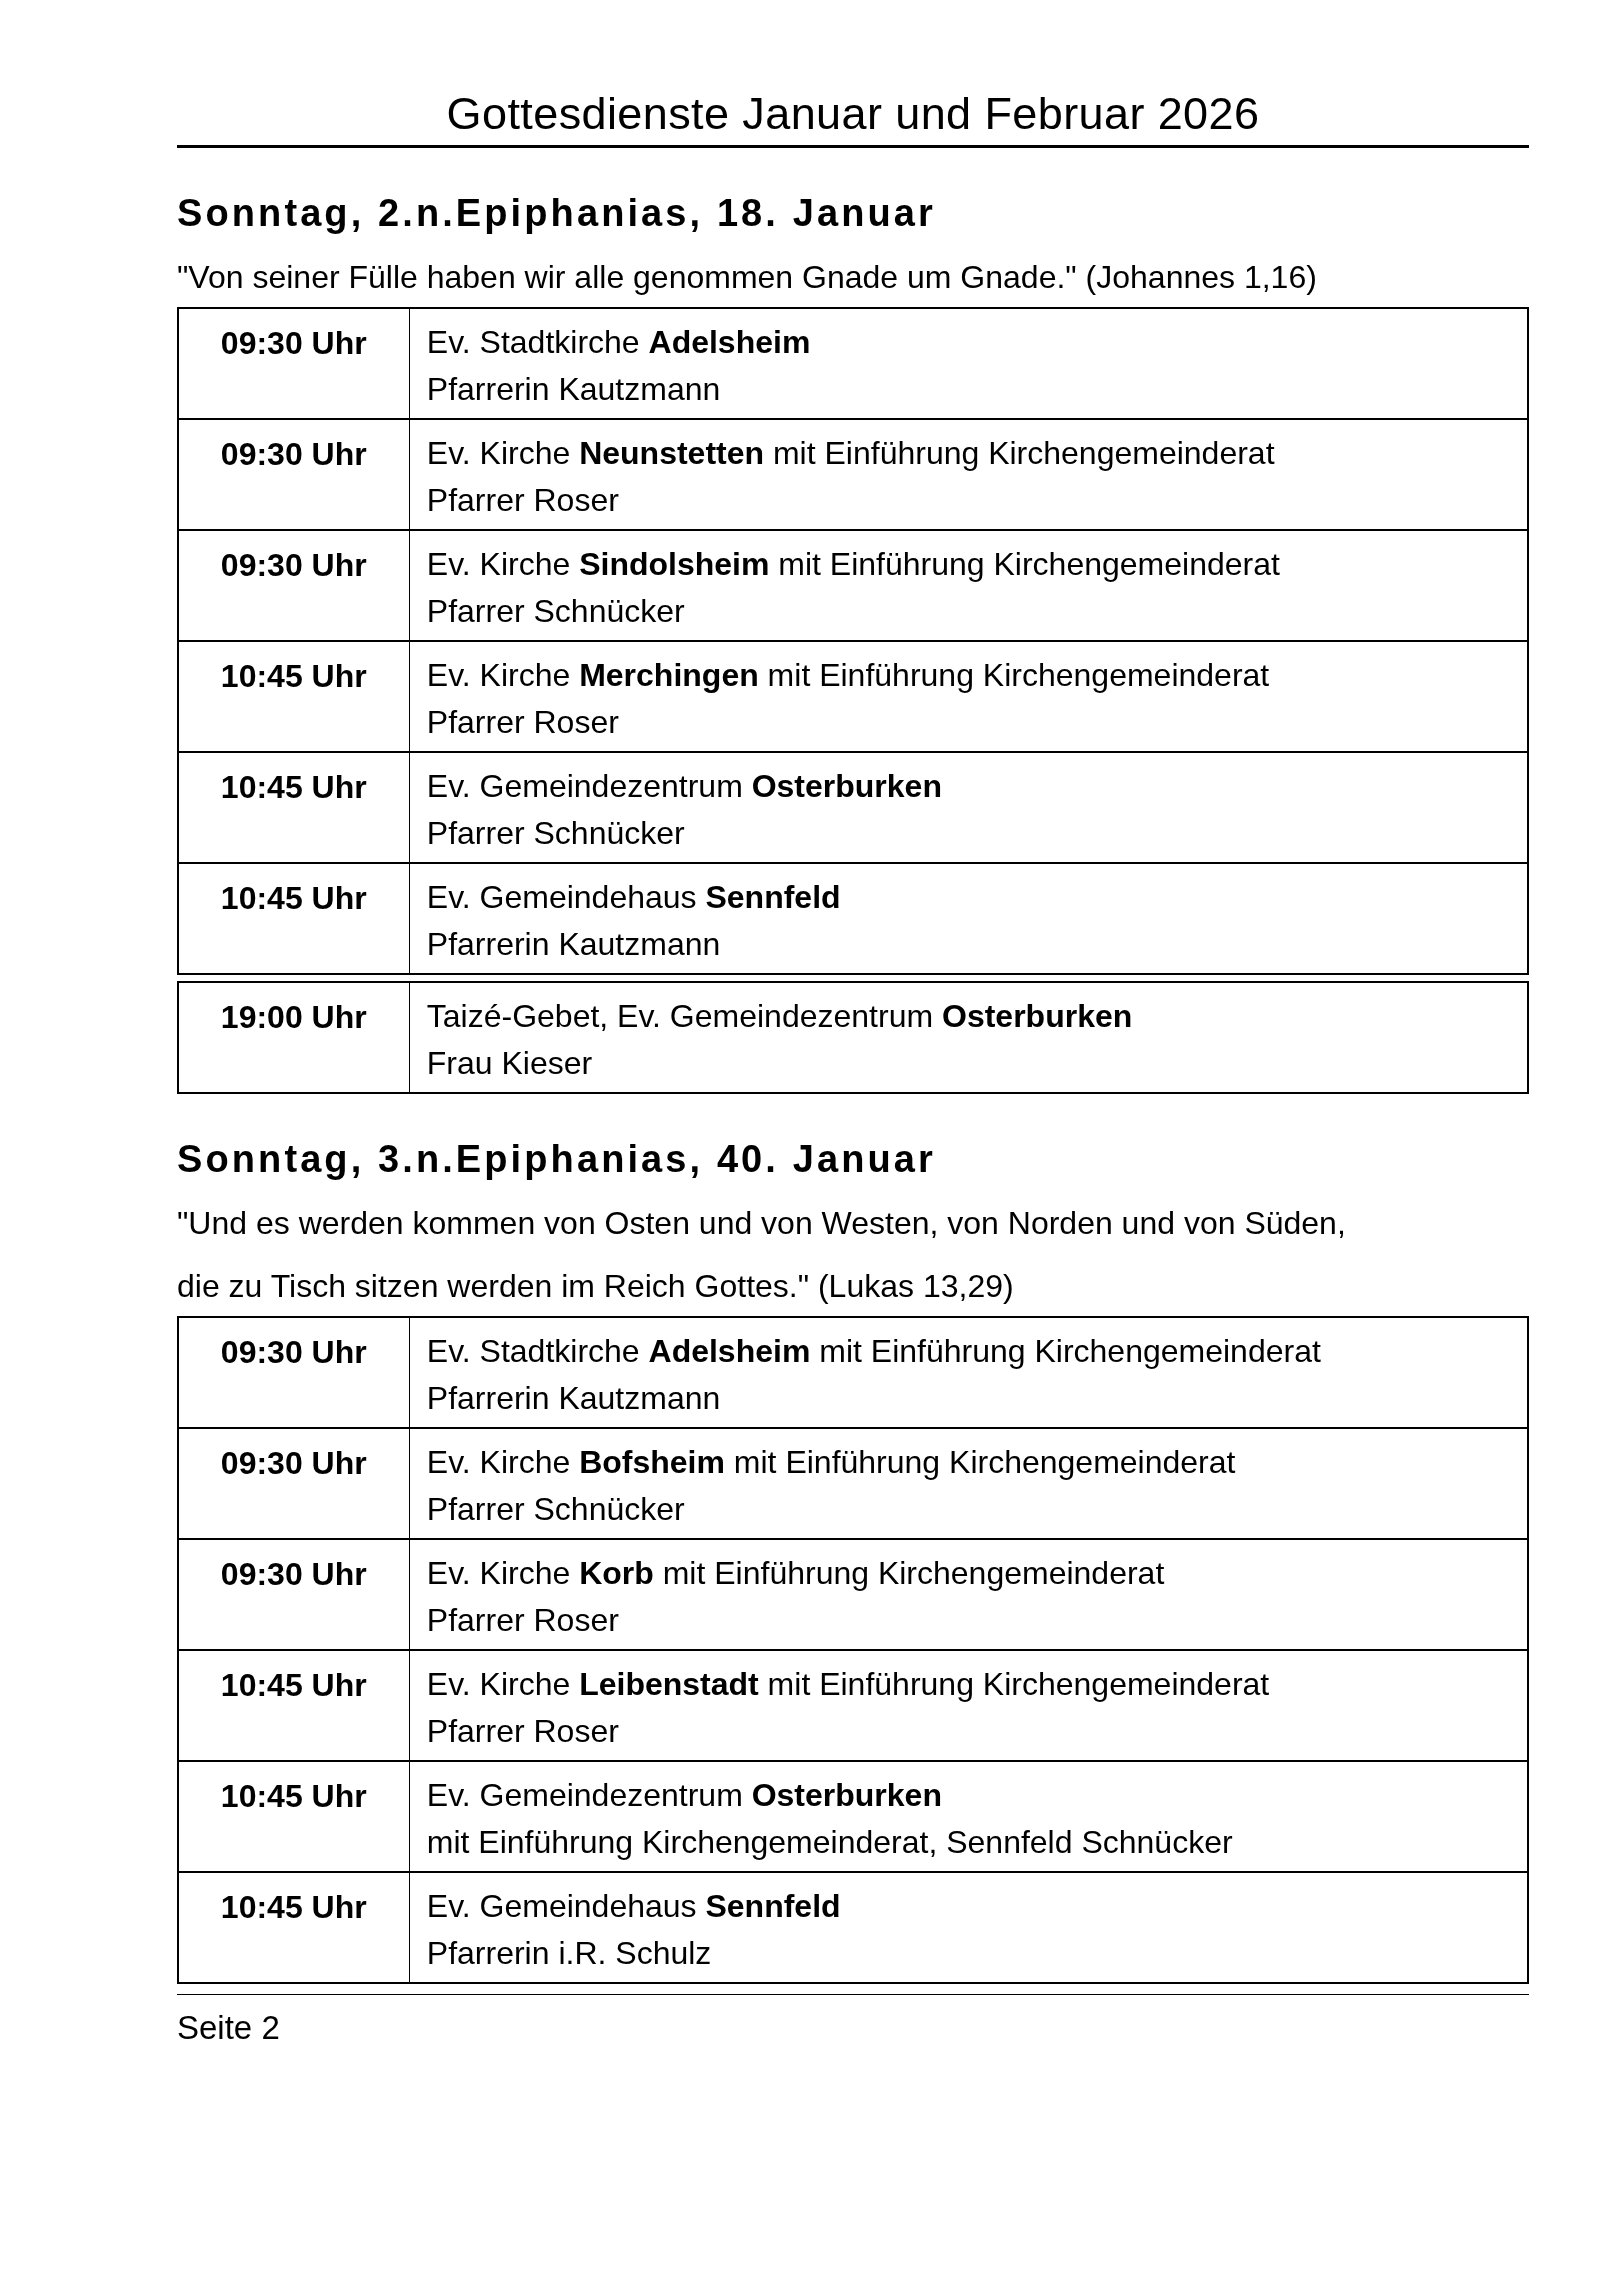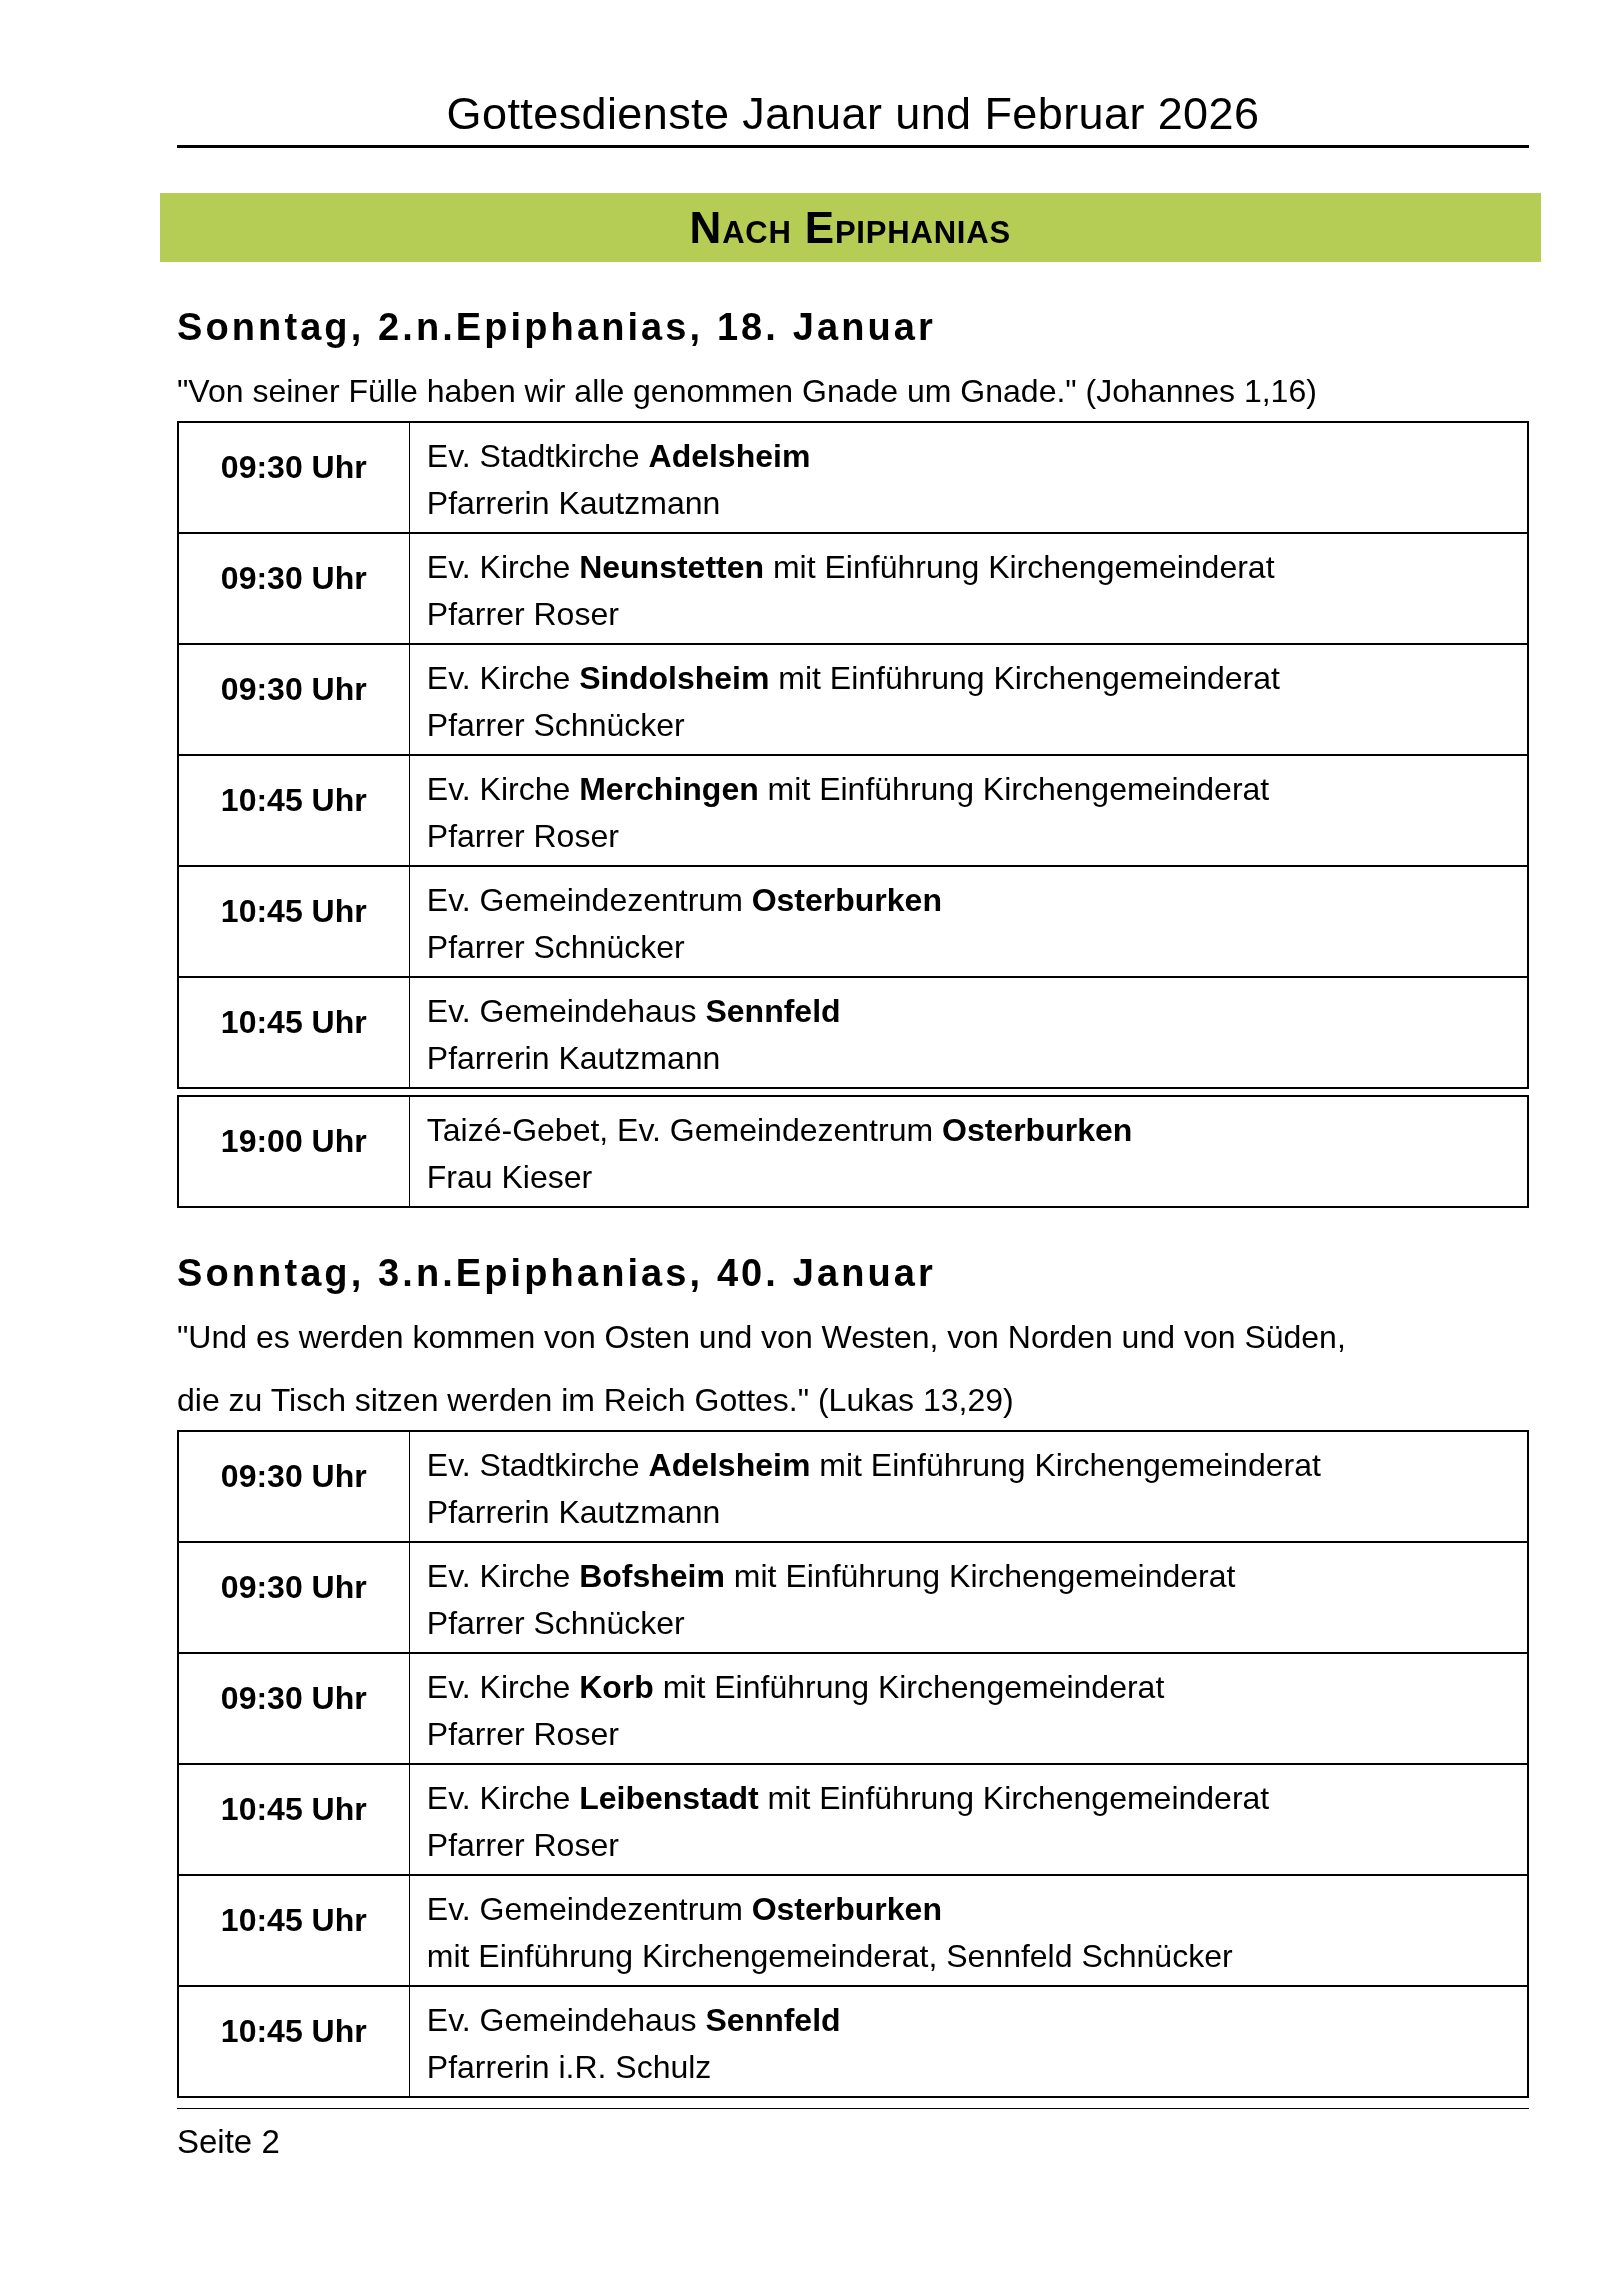--- a/index.html
+++ b/index.html
@@ -78,21 +78,21 @@
     box-sizing: border-box;
     height: 111px;
   }
   td.time-cell {
     width: 231px;
     border-right: 1.6px solid #000000;
     text-align: center;
     font-weight: 700;
     font-size: 32px;
     line-height: 47px;
-    padding-top: 21px;
+    padding-top: 11px;
   }
   td.desc-cell {
     padding: 9.4px 19px 0 17.3px;
     font-size: 32px;
   }
   .desc-line {
     line-height: 47px;
     white-space: nowrap;
   }
   .bold-place {
@@ -114,23 +114,20 @@
 </head>
 <body>
 
 <div class="page">
   <div class="content">
 
     <div class="doc-title">Gottesdienste Januar und Februar 2026</div>
 
     <div class="header-rule"></div>
 
-    <div class="banner" id="banner" style="background: rgb(181, 204, 85);">
-      <span class="banner-label">Nach Epiphanias</span>
-    </div>
 
     <div id="sections">
         <section>
           <h2 class="section-heading">Sonntag, 2.n.Epiphanias, 18. Januar</h2>
           <div class="quote-line">"Von seiner Fülle haben wir alle genommen Gnade um Gnade." (Johannes 1,16)</div>
           <table class="service-table">
             <tbody>
               <tr>
                 <td class="time-cell">09:30 Uhr</td>
                 <td class="desc-cell">

